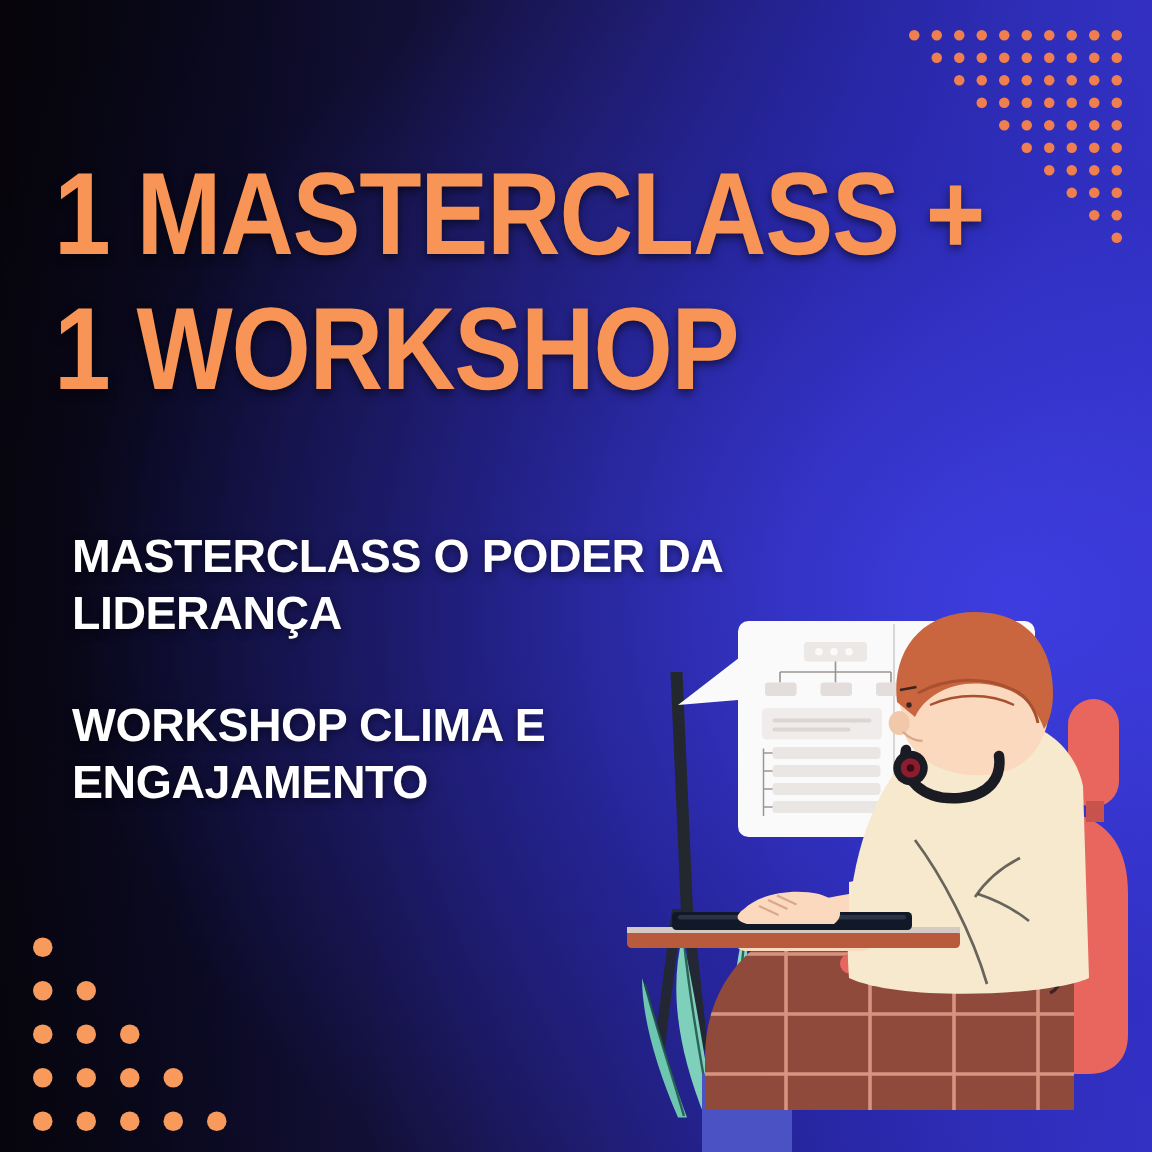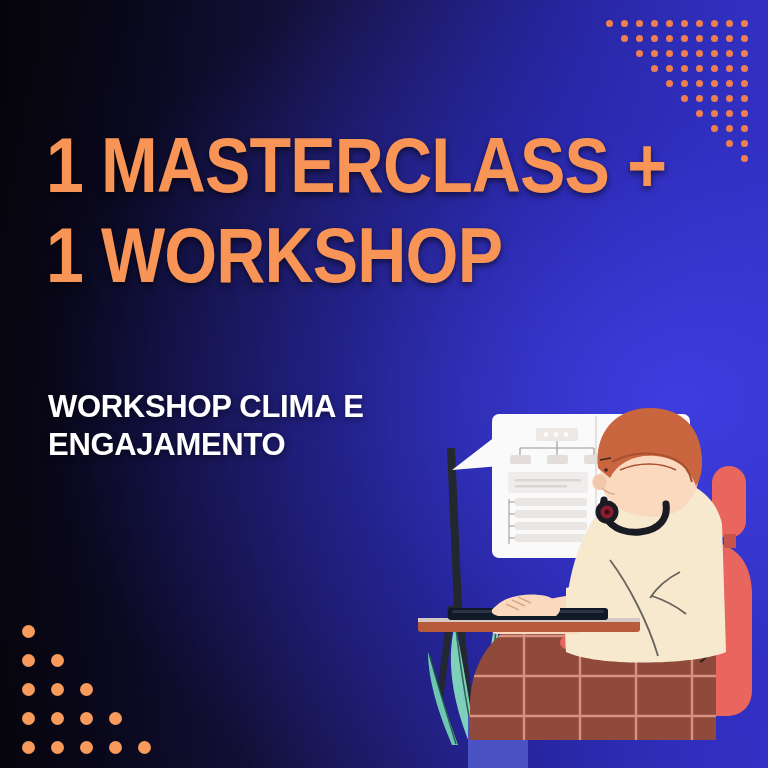--- a/index.html
+++ b/index.html
@@ -21,23 +21,22 @@
   .dots { position:absolute; }
   .dot-row { display:flex; }
   .dot { border-radius:50%; }
   #dots-tr { top:16px; right:16px; }
   #dots-tr .dot { width:7px; height:7px; margin:4px; background:#ef7f4e; }
   #dots-bl { left:14px; bottom:6px; }
   #dots-bl .dot { width:13px; height:13px; margin:8px; background:#f79a5c; }
 
   
   #headline {
-    position:absolute; left:46px; top:104px;
+    position:absolute; left:36px; top:104px;
     z-index:6;
-    margin-top:23px;
   }
   #headline .hl {
     display:block;
     color:#f89455;
     font-size:78px;
     line-height:0.98;
     font-weight:800;
     letter-spacing:-1px;
     text-shadow:0 3px 7px rgba(0,0,0,0.55);
     white-space:nowrap;
@@ -147,20 +146,21 @@
         <span class="dot" style="background: rgb(239, 127, 78);"></span>
       </div>
     </div>
 
   <div id="headline">
     <span class="hl hl-1" style="transform: scaleX(0.87205);">1 MASTERCLASS +</span>
     <span class="hl hl-2" style="transform: scaleX(0.87205);">1 WORKSHOP</span>
   </div>
 
   <div id="subheads">
+    <div class="sub sub-1">MASTERCLASS O PODER DA LIDERANÇA</div>
     <div class="sub sub-2">WORKSHOP  CLIMA E ENGAJAMENTO</div>
   </div>
 
   <div id="illo">
     <svg viewBox="0 0 768 768" xmlns="http://www.w3.org/2000/svg">
       <defs>
         <clipPath id="clipPoster">
             <rect x="0" y="0" width="768" height="768"></rect>
           </clipPath>
         <clipPath id="clipTrousers">

